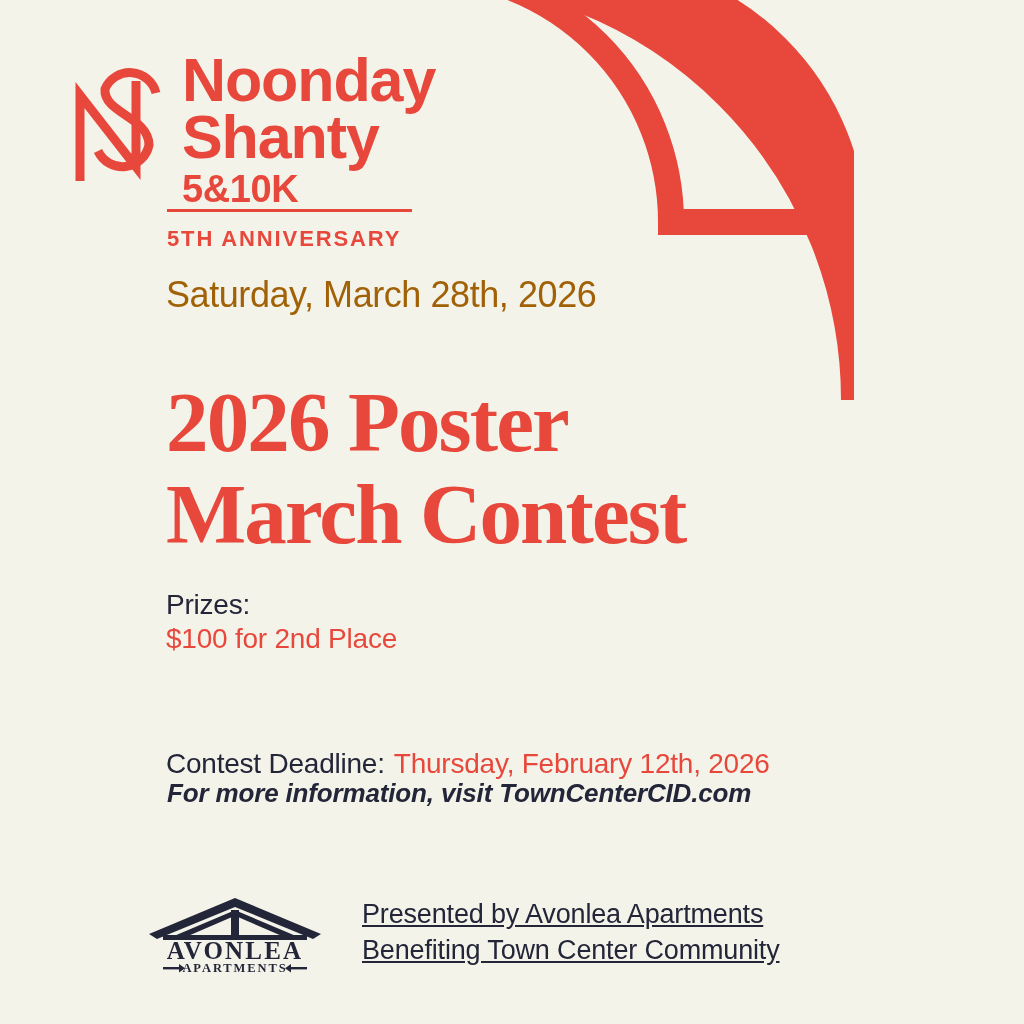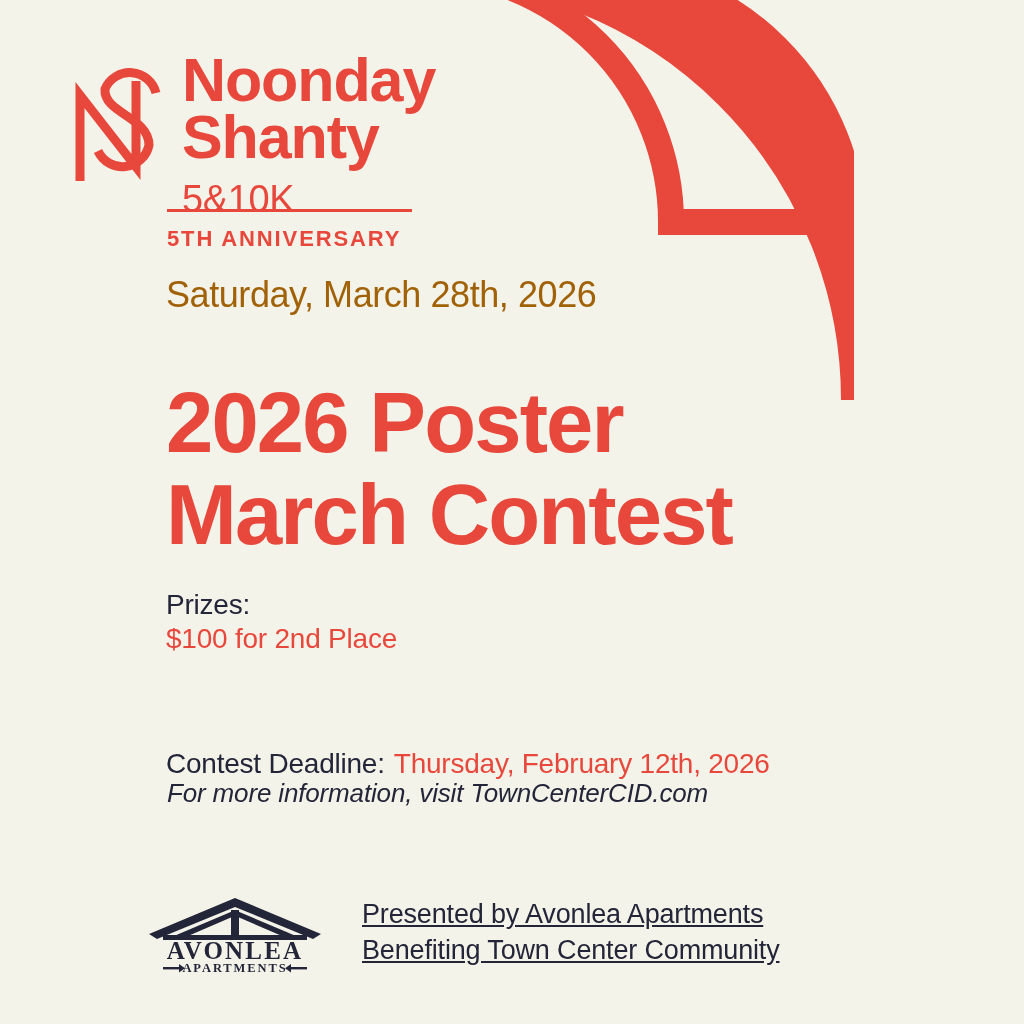--- a/index.html
+++ b/index.html
@@ -52,25 +52,25 @@
     color: #E8483C;
     font-weight: 700;
     letter-spacing: -0.018em;
     line-height: 0.93;
     white-space: nowrap;
   }
   #brand-noonday { font-size: 61px; }
   #brand-shanty  { font-size: 61px; }
   #brand-dist {
     color: #E8483C;
-    font-weight: 400;
+    font-weight: 700;
     font-size: 38px;
     letter-spacing: -0.01em;
     line-height: 1;
-    margin-top: 15px;
+    margin-top: 5px;
     white-space: nowrap;
   }
 
   #divider-rule {
     position: absolute;
     left: 167px;
     top: 209px;
     width: 245px;
     height: 3px;
     background: #E8483C;
@@ -103,20 +103,21 @@
   #headline {
     position: absolute;
     left: 166px;
     top: 377px;
     color: #E8483C;
     font-size: 85px;
     font-weight: 700;
     line-height: 1.08;
     letter-spacing: -0.022em;
     white-space: nowrap;
+    font-family: Liberation Serif, serif;
   }
 
   
   #prizes {
     position: absolute;
     left: 166px;
     top: 588px;
     line-height: 1.22;
     white-space: nowrap;
   }
@@ -149,21 +150,21 @@
   #deadline-value { color: #E8483C; margin-left: 9px; }
 
   
   #more-info {
     position: absolute;
     left: 167px;
     top: 778px;
     color: #232538;
     font-size: 26px;
     font-style: italic;
-    font-weight: 400;
+    font-weight: 700;
     letter-spacing: -0.006em;
     white-space: nowrap;
   }
 
   
   #footer {
     position: absolute;
     left: 145px;
     top: 893px;
     display: flex;

